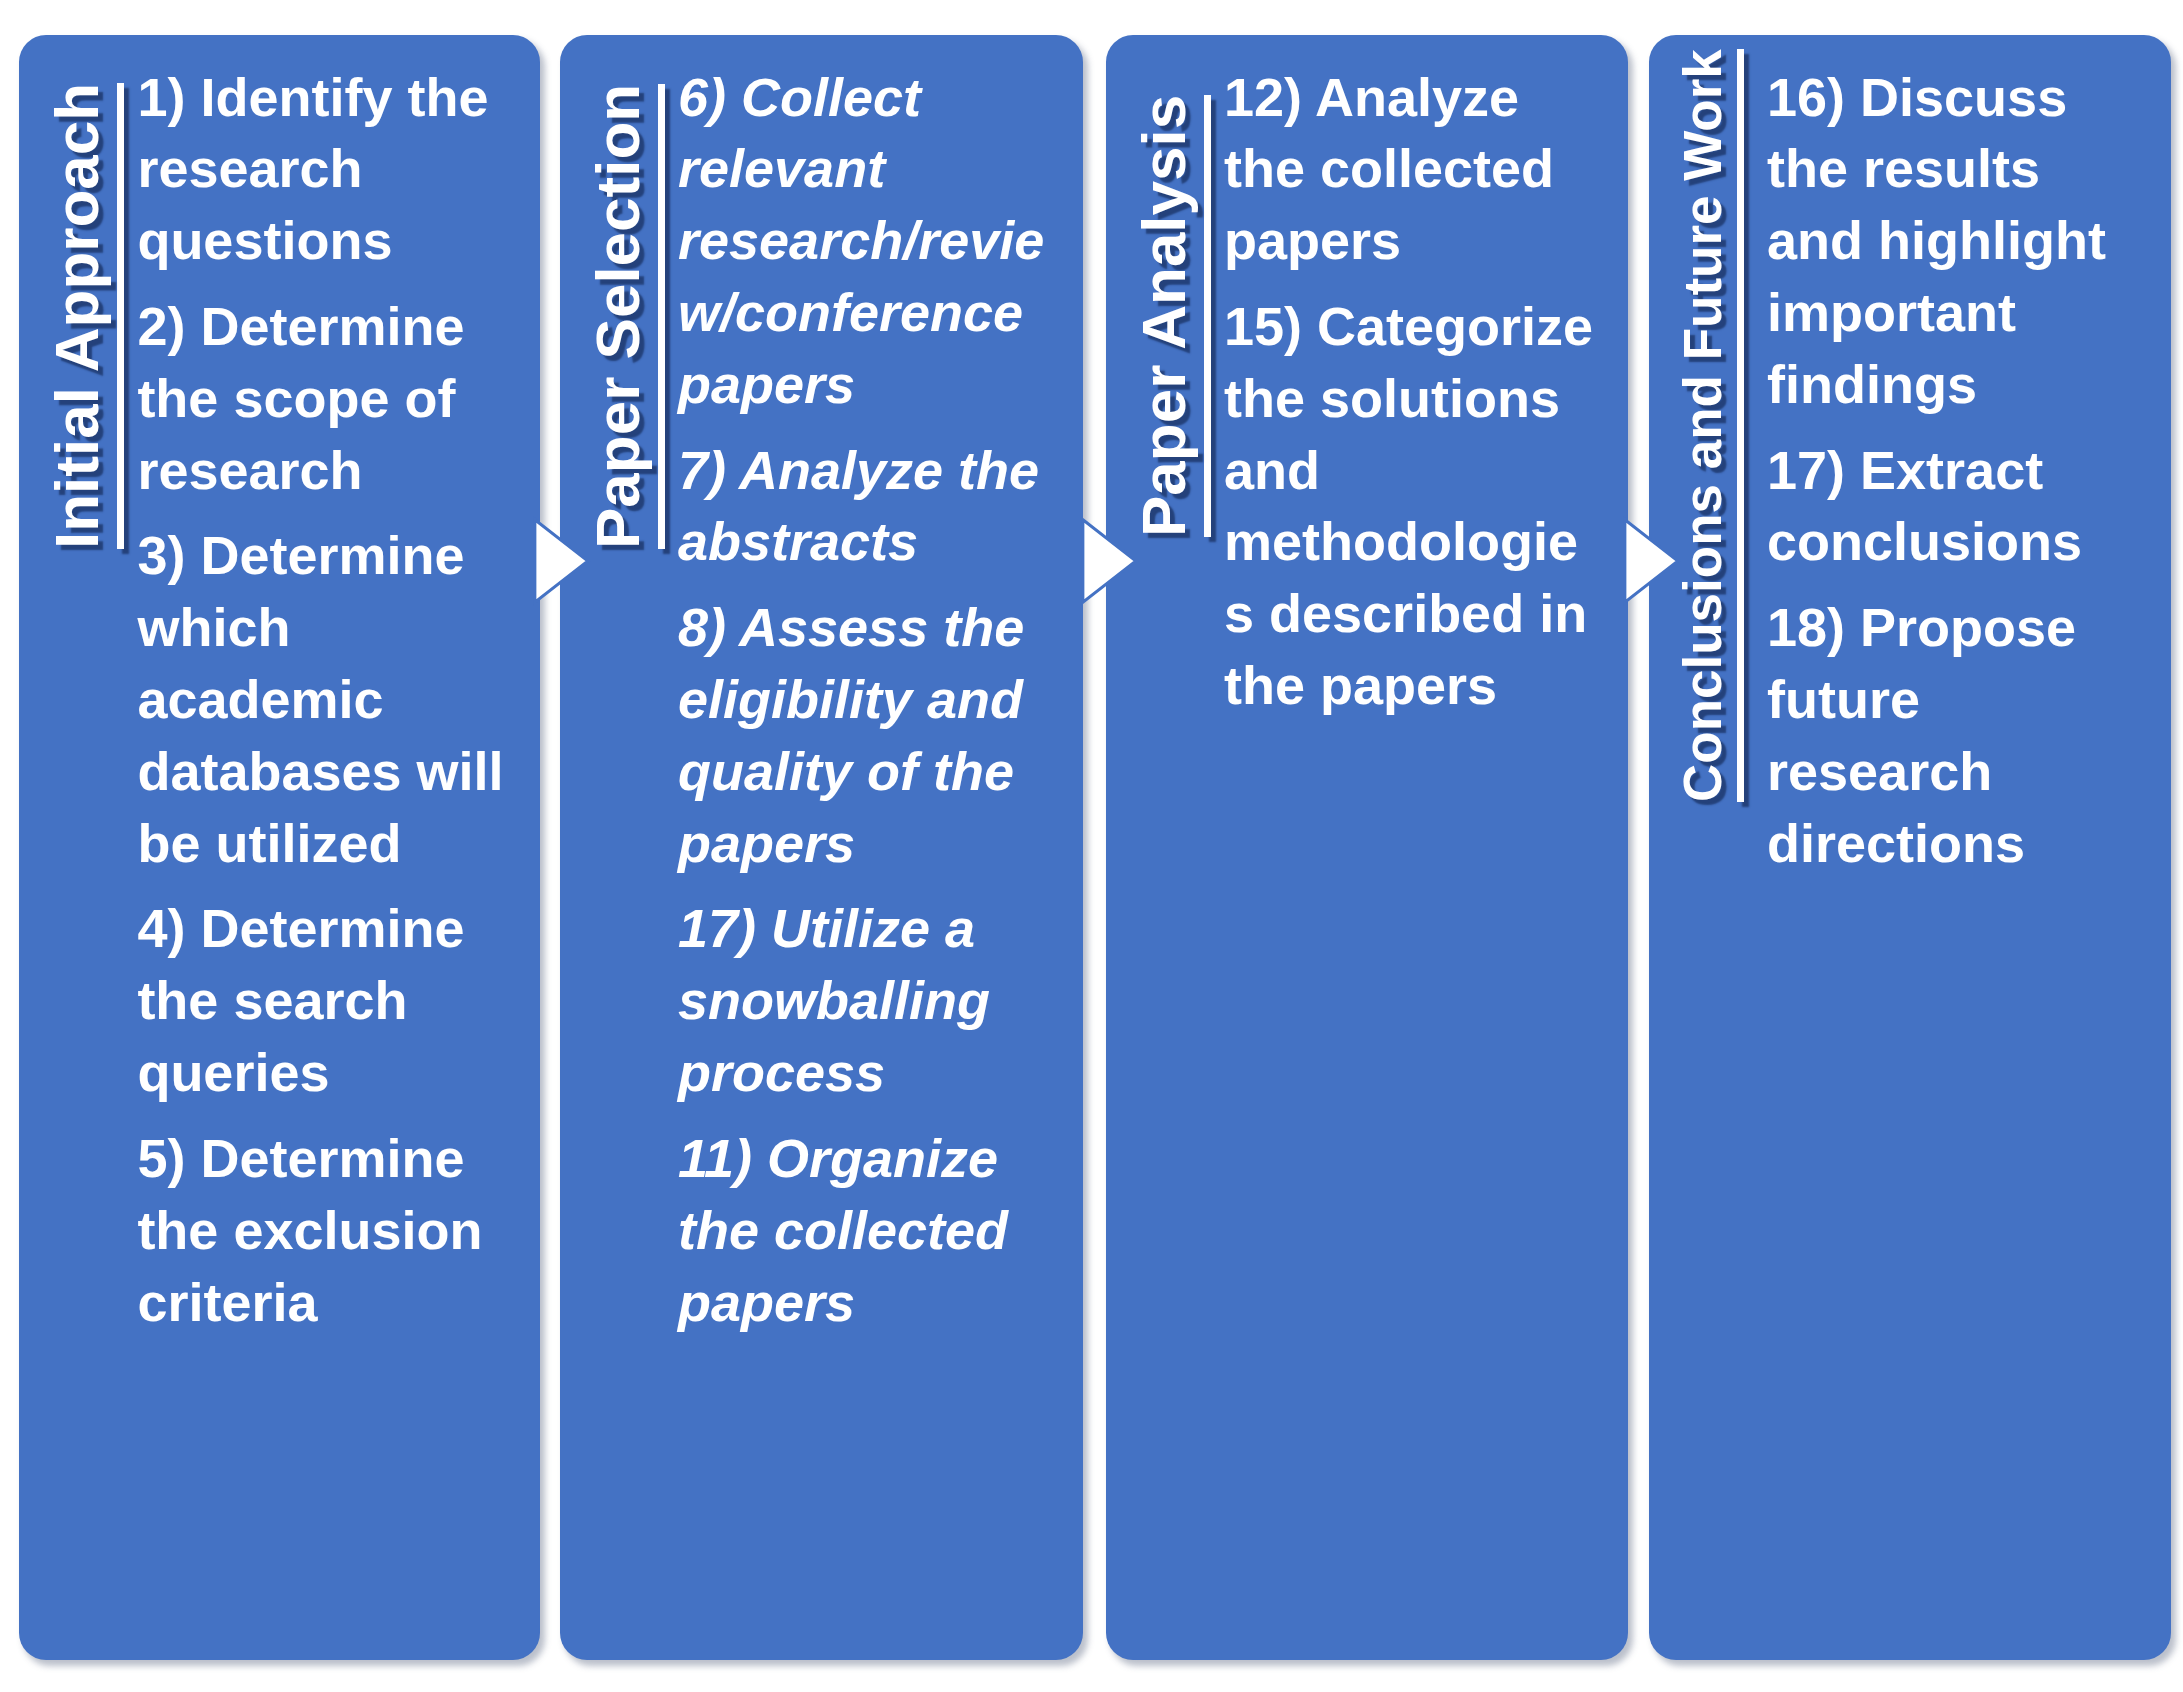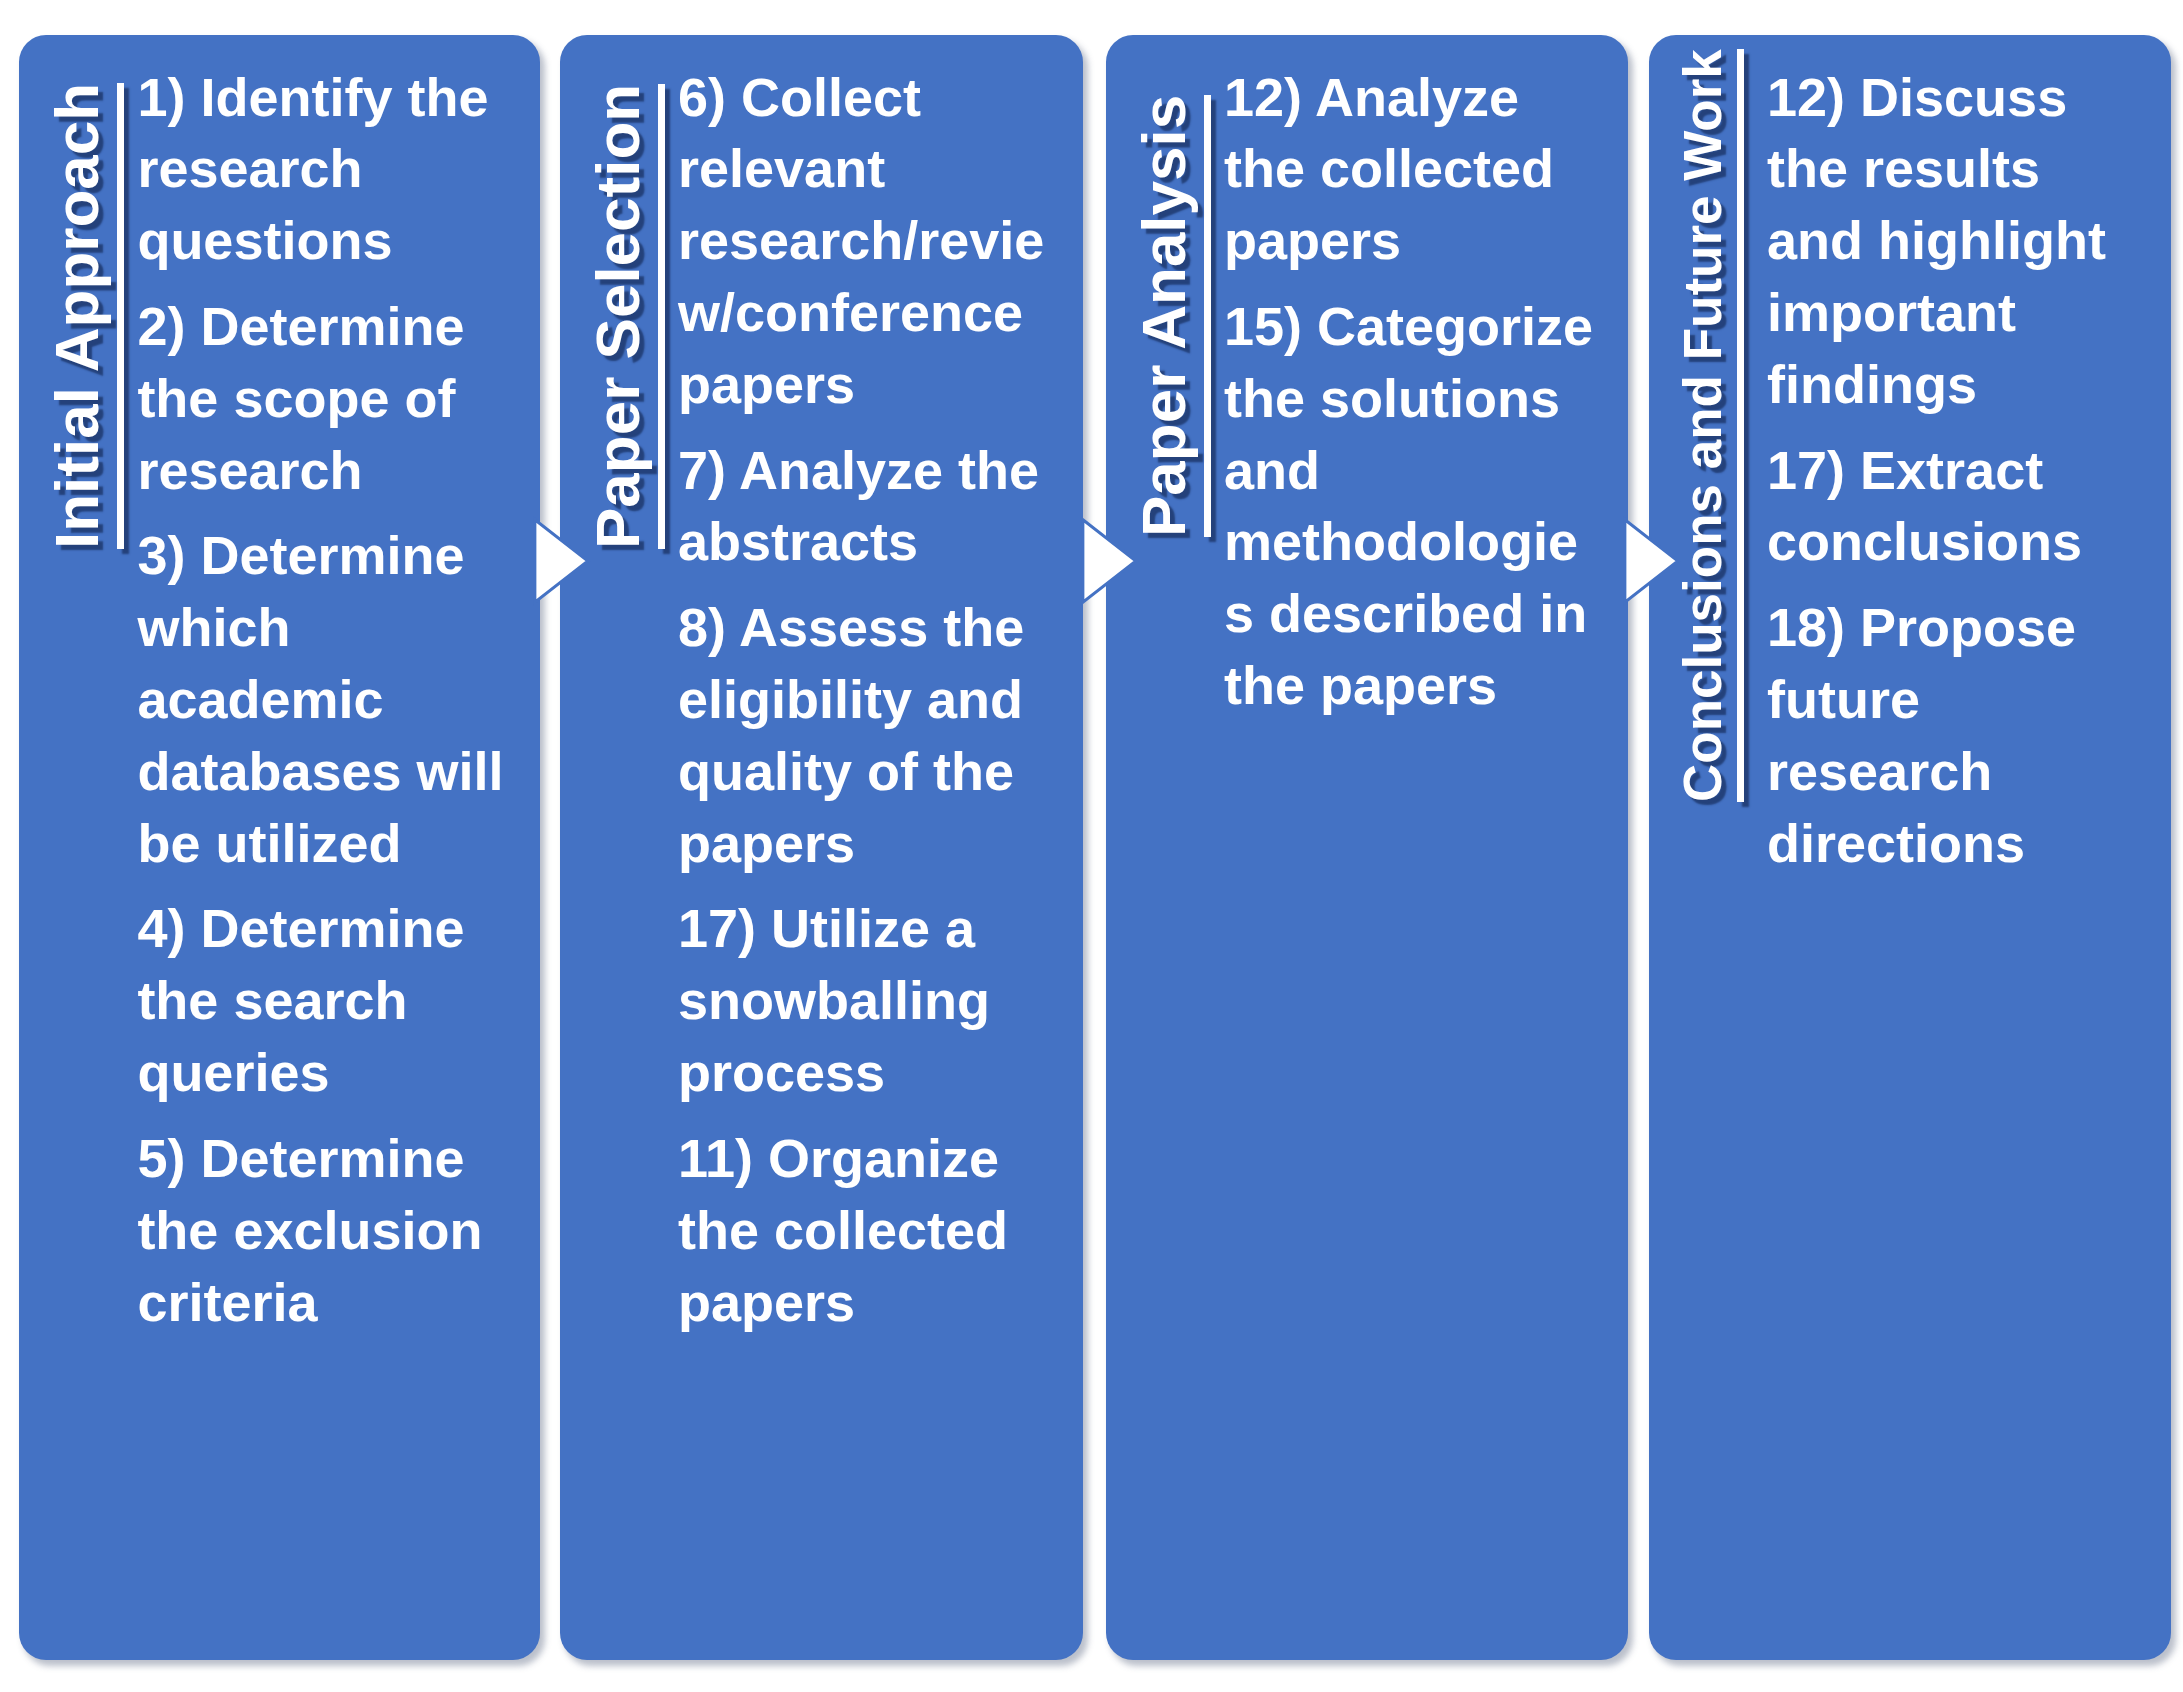--- a/index.html
+++ b/index.html
@@ -56,21 +56,21 @@
     margin-top: 5.9px;
     box-shadow: -5.3px 5.3px 1.8px rgba(16, 36, 78, 0.62);
   }
 
   .items {
     position: absolute;
     top: 26.5px;
     left: 118px;
   }
   #col-0 .items { width: 371px; }
-  #col-1 .items { width: 382px; }
+  #col-1 .items { width: 382px; font-style: italic; }
   #col-2 .items { width: 374px; }
   #col-3 .items { width: 348px; }
   .item {
     font-size: 54px;
     font-weight: 700;
     line-height: 1.33;
     color: #ffffff;
     margin: 0 0 14px 0;
     overflow-wrap: break-word;
     word-wrap: break-word;
@@ -128,21 +128,21 @@
       <div class="item">15) Categorize the solutions and methodologies described in the papers</div>
     </div>
   </div>
 
   <div class="column" id="col-3">
     <div class="vtitle">
       <span class="vtitle-text">Conclusions and Future Work</span>
       <div class="vtitle-bar"></div>
     </div>
     <div class="items">
-      <div class="item">12) Discuss the results and highlight important findings</div>
+      <div class="item">16) Discuss the results and highlight important findings</div>
       <div class="item">17) Extract conclusions</div>
       <div class="item">18) Propose future research directions</div>
     </div>
   </div>
 
   <svg class="flow-arrow" id="arrow-0" width="58" height="86" viewBox="0 0 98 146" aria-hidden="true">
     <polygon points="3,3 93,73 3,143" fill="#FFFFFF" stroke="#4472C4" stroke-width="5"></polygon>
   </svg>
   <svg class="flow-arrow" id="arrow-1" width="58" height="86" viewBox="0 0 98 146" aria-hidden="true">
     <polygon points="3,3 93,73 3,143" fill="#FFFFFF" stroke="#4472C4" stroke-width="5"></polygon>

